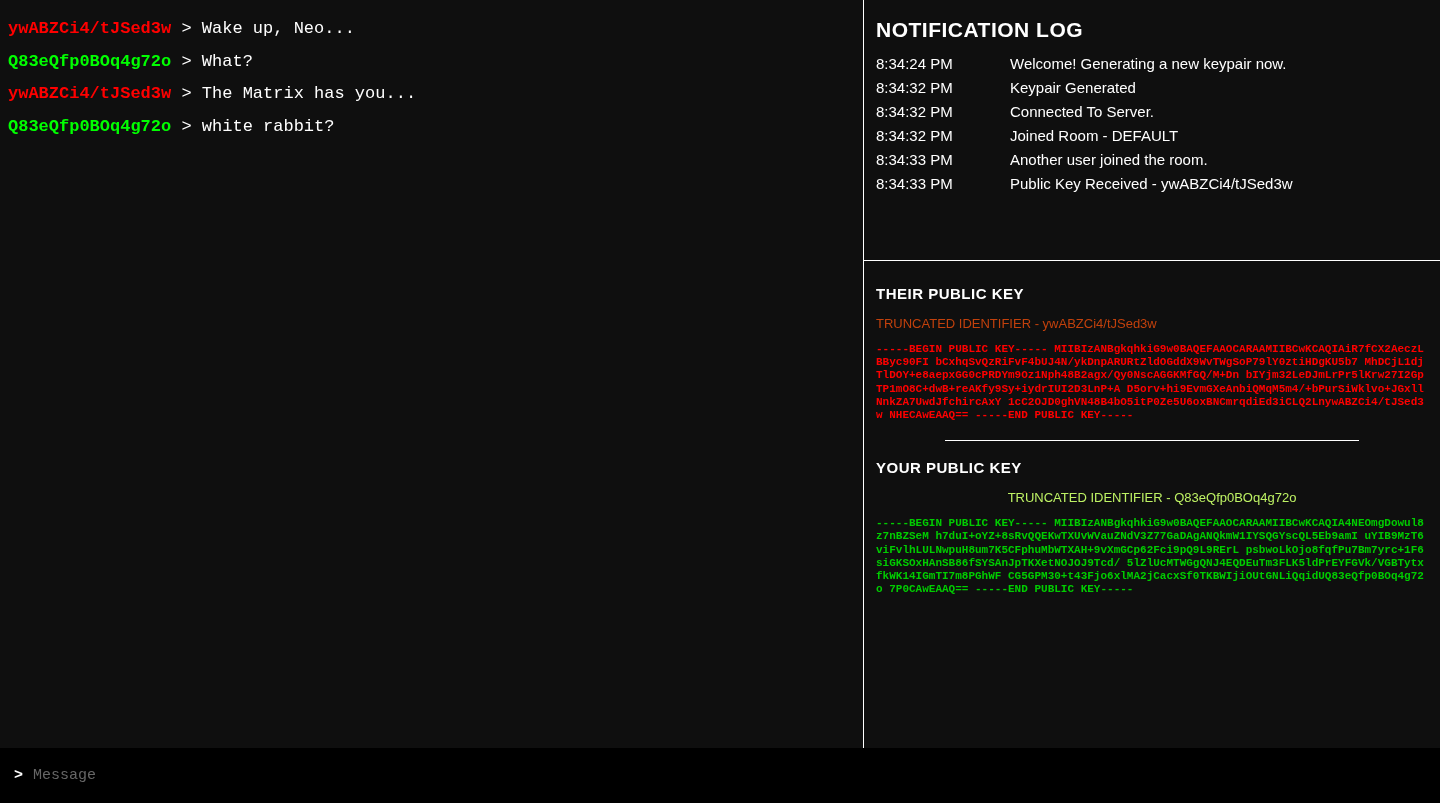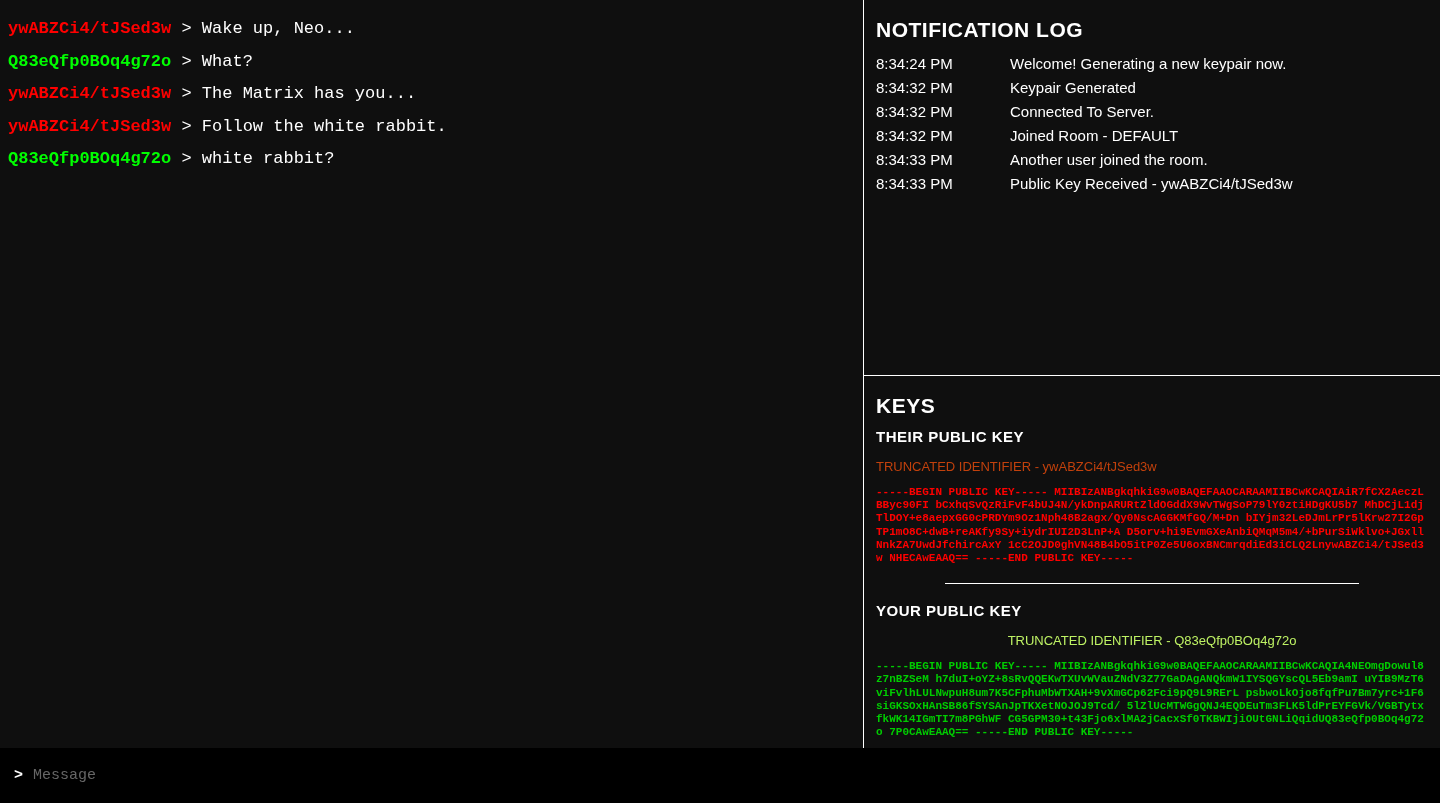--- a/index.html
+++ b/index.html
@@ -6,21 +6,21 @@
   html, body { width: 100%; height: 100%; background: #0f0f0f; color: #fff; font-family: -apple-system, BlinkMacSystemFont, "Segoe UI", sans-serif; overflow: hidden; }
   body { display: flex; flex-direction: column; height: 803px; width: 1440px; }
   .top { display: flex; flex: 1; min-height: 0; }
   .chat-pane { flex: 1; border-right: 1px solid #fff; padding: 20px 8px 8px 8px; font-family: "Courier New", Courier, monospace; font-size: 17px; line-height: 1.0; overflow-y: auto; }
   .chat-line { margin-bottom: 15.5px; white-space: pre-wrap; color: #fff; }
   .chat-sender.red { color: #ff0000; font-weight: bold; }
   .chat-sender.green { color: #00ff00; font-weight: bold; }
   .chat-sep { color: #fff; }
   .chat-msg { color: #fff; }
   .side-pane { width: 576px; display: flex; flex-direction: column; min-height: 0; }
-  .notif-panel { border-bottom: 1px solid #fff; padding: 18px 12px 12px 12px; height: 376px; overflow-y: auto; }
+  .notif-panel { border-bottom: 1px solid #fff; padding: 18px 12px 12px 12px; height: 261px; overflow-y: auto; }
   .panel-title { font-size: 21px; font-weight: 700; letter-spacing: 0.5px; margin-bottom: 10px; }
   .notif-row { display: flex; font-size: 15px; line-height: 1.6; gap: 24px; }
   .notif-time { width: 110px; flex-shrink: 0; }
   .notif-text { flex: 1; }
   .keys-panel { padding: 18px 12px 12px 12px; overflow-y: auto; flex: 1; }
   .sub-title { font-size: 15px; font-weight: 600; letter-spacing: 0.5px; margin-top: 6px; margin-bottom: 14px; }
   .trunc-id { font-size: 13px; margin-bottom: 12px; }
   .trunc-id.red { color: #c2410c; }
   .trunc-id.green { color: #bef264; text-align: center; }
   .key-block { font-family: "Courier New", Courier, monospace; font-size: 11px; line-height: 1.2; word-break: break-all; white-space: normal; font-weight: bold; }
@@ -33,21 +33,20 @@
   .msg-input::placeholder { color: #666; }
 </style>
 </head>
 <body>
 
 <div class="top">
   <div class="chat-pane" id="chat-pane">
       <div class="chat-line"><span class="chat-sender red">ywABZCi4/tJSed3w</span><span class="chat-sep"> &gt; </span><span class="chat-msg">Wake up, Neo...</span></div>
       <div class="chat-line"><span class="chat-sender green">Q83eQfp0BOq4g72o</span><span class="chat-sep"> &gt; </span><span class="chat-msg">What?</span></div>
       <div class="chat-line"><span class="chat-sender red">ywABZCi4/tJSed3w</span><span class="chat-sep"> &gt; </span><span class="chat-msg">The Matrix has you...</span></div>
-      <div class="chat-line"><span class="chat-sender red">ywABZCi4/tJSed3w</span><span class="chat-sep"> &gt; </span><span class="chat-msg">Follow the white rabbit.</span></div>
       <div class="chat-line"><span class="chat-sender green">Q83eQfp0BOq4g72o</span><span class="chat-sep"> &gt; </span><span class="chat-msg">white rabbit?</span></div>
     </div>
   <div class="side-pane">
     <div class="notif-panel">
       <div class="panel-title">NOTIFICATION LOG</div>
       <div id="notif-list">
           <div class="notif-row">
             <div class="notif-time">8:34:24 PM</div>
             <div class="notif-text">Welcome! Generating a new keypair now.</div>
           </div>
@@ -67,21 +66,20 @@
             <div class="notif-time">8:34:33 PM</div>
             <div class="notif-text">Another user joined the room.</div>
           </div>
           <div class="notif-row">
             <div class="notif-time">8:34:33 PM</div>
             <div class="notif-text">Public Key Received - ywABZCi4/tJSed3w</div>
           </div>
         </div>
     </div>
     <div class="keys-panel">
-      <div class="panel-title">KEYS</div>
       <div class="sub-title">THEIR PUBLIC KEY</div>
       <div class="trunc-id red">TRUNCATED IDENTIFIER - ywABZCi4/tJSed3w</div>
       <div class="key-block red">-----BEGIN PUBLIC KEY-----  MIIBIzANBgkqhkiG9w0BAQEFAAOCARAAMIIBCwKCAQIAiR7fCX2AeczLBByc90FI bCxhqSvQzRiFvF4bUJ4N/ykDnpARURtZldOGddX9WvTWgSoP79lY0ztiHDgKU5b7 MhDCjL1djTlDOY+e8aepxGG0cPRDYm9Oz1Nph48B2agx/Qy0NscAGGKMfGQ/M+Dn bIYjm32LeDJmLrPr5lKrw27I2GpTP1mO8C+dwB+reAKfy9Sy+iydrIUI2D3LnP+A D5orv+hi9EvmGXeAnbiQMqM5m4/+bPurSiWklvo+JGxllNnkZA7UwdJfchircAxY 1cC2OJD0ghVN48B4bO5itP0Ze5U6oxBNCmrqdiEd3iCLQ2LnywABZCi4/tJSed3w NHECAwEAAQ== -----END PUBLIC KEY-----</div>
       <hr class="key-divider">
       <div class="sub-title">YOUR PUBLIC KEY</div>
       <div class="trunc-id green">TRUNCATED IDENTIFIER - Q83eQfp0BOq4g72o</div>
       <div class="key-block green">-----BEGIN PUBLIC KEY-----  MIIBIzANBgkqhkiG9w0BAQEFAAOCARAAMIIBCwKCAQIA4NEOmgDowul8z7nBZSeM h7duI+oYZ+8sRvQQEKwTXUvWVauZNdV3Z77GaDAgANQkmW1IYSQGYscQL5Eb9amI uYIB9MzT6viFvlhLULNwpuH8um7K5CFphuMbWTXAH+9vXmGCp62Fci9pQ9L9RErL psbwoLkOjo8fqfPu7Bm7yrc+1F6siGKSOxHAnSB86fSYSAnJpTKXetNOJOJ9Tcd/ 5lZlUcMTWGgQNJ4EQDEuTm3FLK5ldPrEYFGVk/VGBTytxfkWK14IGmTI7m8PGhWF CG5GPM30+t43Fjo6xlMA2jCacxSf0TKBWIjiOUtGNLiQqidUQ83eQfp0BOq4g72o 7P0CAwEAAQ== -----END PUBLIC KEY-----</div>
     </div>
   </div>
 </div>

